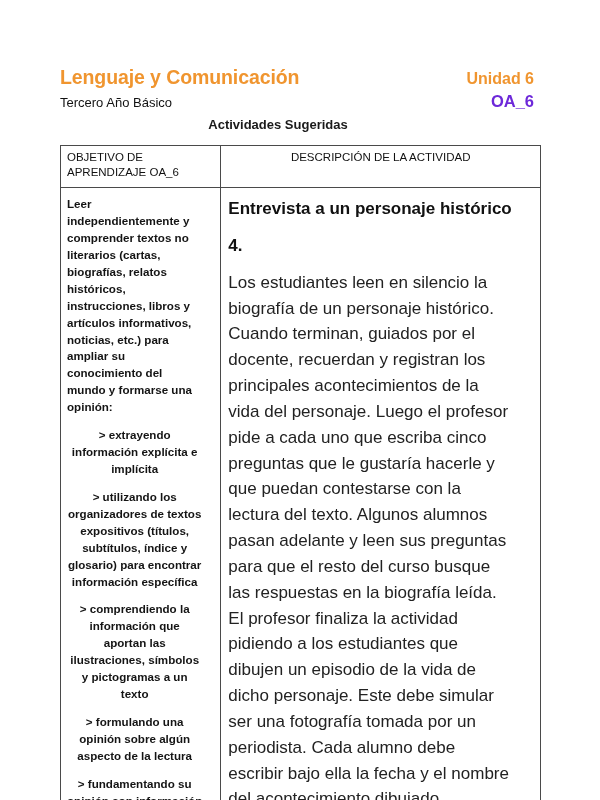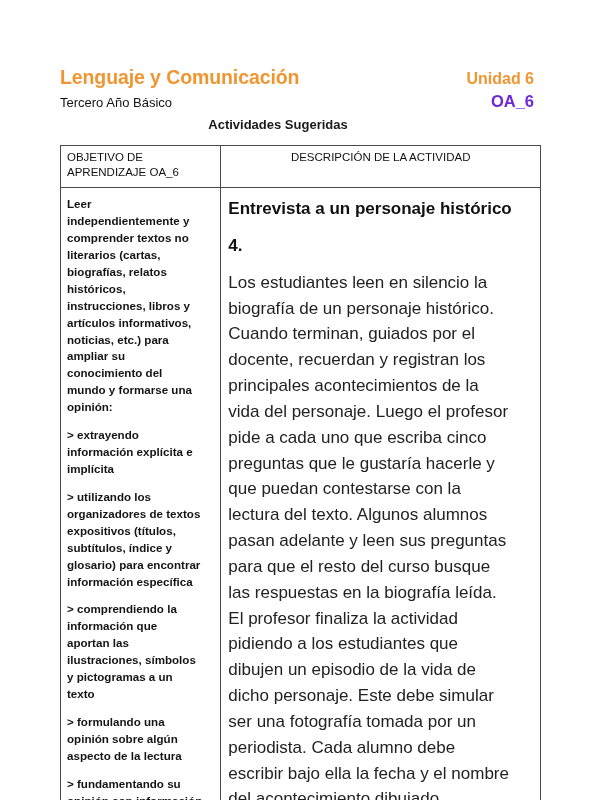--- a/index.html
+++ b/index.html
@@ -126,21 +126,21 @@
     color: #141414;
   }
   td.cell-description {
     padding: 8px 10px 10px 7px;
     font-size: 17px;
     line-height: 1.52;
     color: #222222;
   }
 
   .obj-block { margin: 0; }
-  .obj-block + .obj-block { margin-top: 11px; }
+  .obj-block + .obj-block { margin-top: 11px; text-align: center; }
 
   .desc-heading {
     margin: 0;
     font-weight: bold;
     color: #111111;
   }
   .desc-number {
     margin: 11px 0 0 0;
     font-weight: bold;
     color: #111111;

